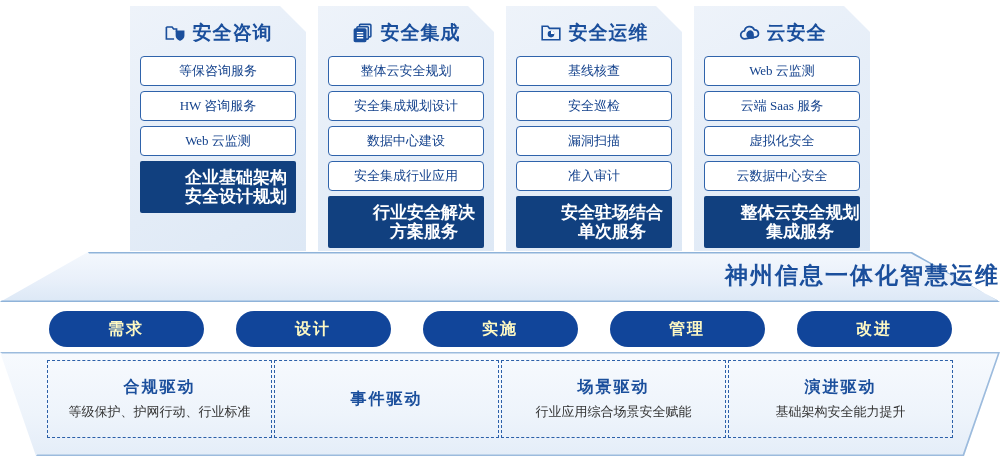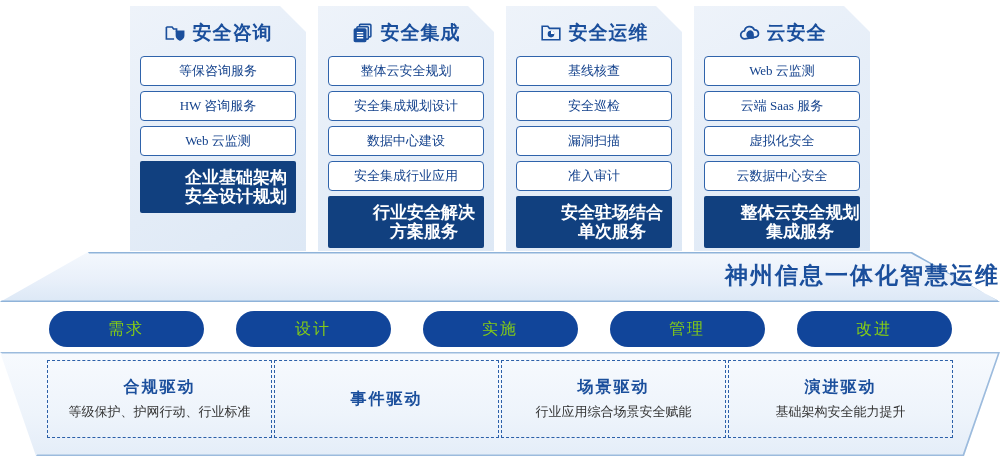--- a/index.html
+++ b/index.html
@@ -78,21 +78,21 @@
 
   
   .pills{
     position:absolute;left:0;top:311px;width:1000px;height:36px;
     display:flex;justify-content:center;gap:32px;
   }
   .pill{
     width:155px;height:36px;border-radius:18px;
     background:#11459a;
     display:flex;align-items:center;justify-content:center;
-    color:#84cc16;font-size:16px;font-weight:normal;letter-spacing:2px;
+    color:#fef9c3;font-size:16px;font-weight:bold;letter-spacing:2px;
   }
 
   
   .drivers{
     position:absolute;left:0;top:352px;width:1000px;height:104px;
   }
   .drivers-shape{
     position:absolute;inset:0;
     background:linear-gradient(180deg,#f7fafe 0%,#eef4fb 60%,#e4edf8 100%);
     -webkit-clip-path:polygon(0 0, 1000px 0, 964px 100%, 36px 100%);

